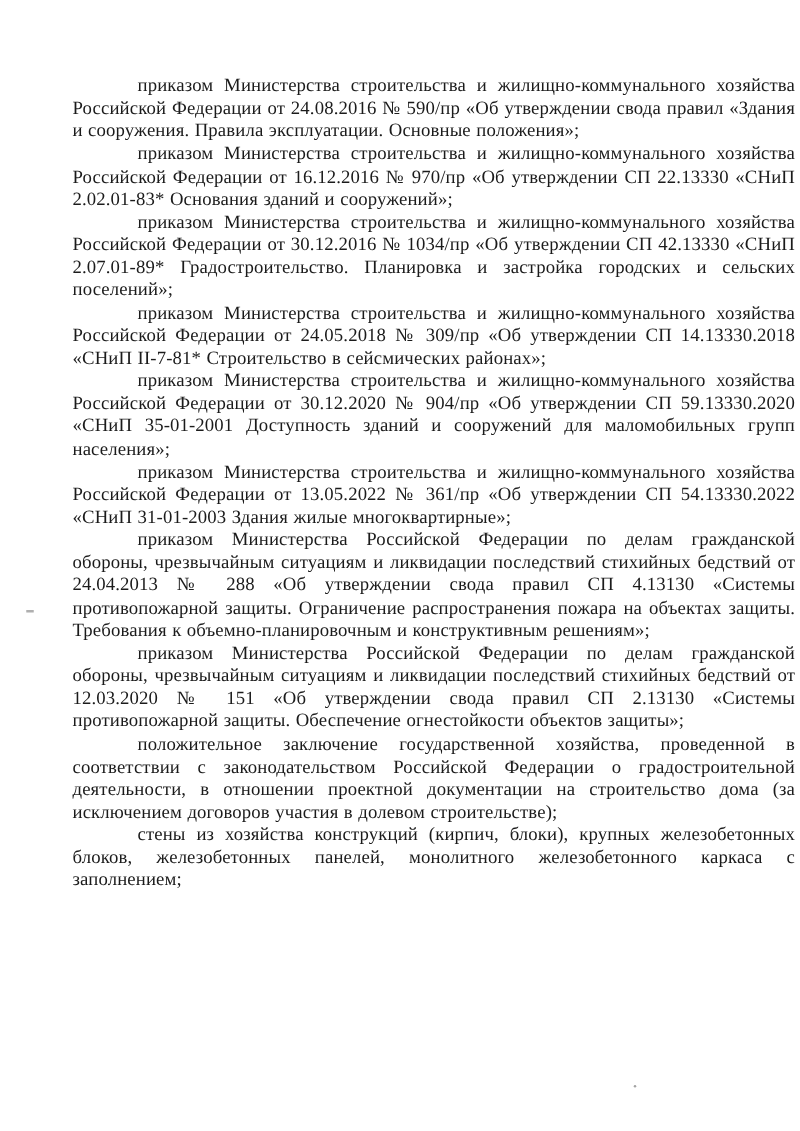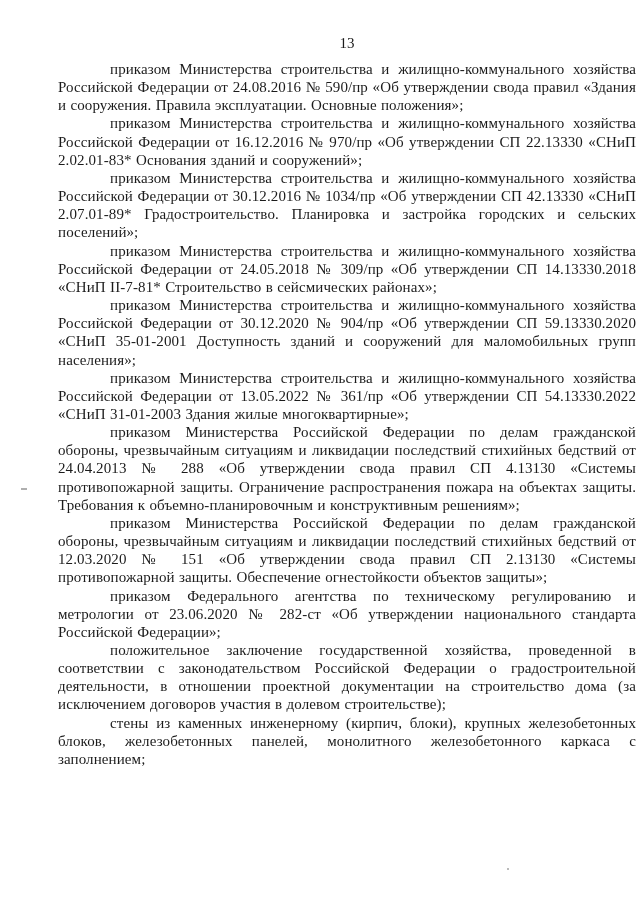--- a/index.html
+++ b/index.html
@@ -58,31 +58,29 @@
     height: 2px;
     background: #8d8d8d;
     border-radius: 50%;
     opacity: 0.8;
   }
 </style>
 </head>
 <body>
 
 <div class="page">
-  <div class="page-number">13</div>
 
   <div class="document-body">
       <p class="para">приказом Министерства строительства и жилищно-коммунального хозяйства Российской Федерации от 24.08.2016 № 590/пр «Об утверждении свода правил «Здания и сооружения. Правила эксплуатации. Основные положения»;</p>
       <p class="para">приказом Министерства строительства и жилищно-коммунального хозяйства Российской Федерации от 16.12.2016 № 970/пр «Об утверждении СП 22.13330 «СНиП 2.02.01-83* Основания зданий и сооружений»;</p>
       <p class="para">приказом Министерства строительства и жилищно-коммунального хозяйства Российской Федерации от 30.12.2016 № 1034/пр «Об утверждении СП 42.13330 «СНиП 2.07.01-89* Градостроительство. Планировка и застройка городских и сельских поселений»;</p>
       <p class="para">приказом Министерства строительства и жилищно-коммунального хозяйства Российской Федерации от 24.05.2018 № 309/пр «Об утверждении СП 14.13330.2018 «СНиП II-7-81* Строительство в сейсмических районах»;</p>
       <p class="para">приказом Министерства строительства и жилищно-коммунального хозяйства Российской Федерации от 30.12.2020 № 904/пр «Об утверждении СП 59.13330.2020 «СНиП 35-01-2001 Доступность зданий и сооружений для маломобильных групп населения»;</p>
       <p class="para">приказом Министерства строительства и жилищно-коммунального хозяйства Российской Федерации от 13.05.2022 № 361/пр «Об утверждении СП 54.13330.2022 «СНиП 31-01-2003 Здания жилые многоквартирные»;</p>
       <p class="para">приказом Министерства Российской Федерации по делам гражданской обороны, чрезвычайным ситуациям и ликвидации последствий стихийных бедствий от 24.04.2013 № 288 «Об утверждении свода правил СП 4.13130 «Системы противопожарной защиты. Ограничение распространения пожара на объектах защиты. Требования к объемно-планировочным и конструктивным решениям»;</p>
       <p class="para">приказом Министерства Российской Федерации по делам гражданской обороны, чрезвычайным ситуациям и ликвидации последствий стихийных бедствий от 12.03.2020 № 151 «Об утверждении свода правил СП 2.13130 «Системы противопожарной защиты. Обеспечение огнестойкости объектов защиты»;</p>
-      <p class="para">приказом Федерального агентства по техническому регулированию и метрологии от 23.06.2020 № 282-ст «Об утверждении национального стандарта Российской Федерации»;</p>
       <p class="para">положительное заключение государственной хозяйства, проведенной в соответствии с законодательством Российской Федерации о градостроительной деятельности, в отношении проектной документации на строительство дома (за исключением договоров участия в долевом строительстве);</p>
-      <p class="para">стены из каменных инженерному (кирпич, блоки), крупных железобетонных блоков, железобетонных панелей, монолитного железобетонного каркаса с заполнением;</p>
+      <p class="para">стены из хозяйства конструкций (кирпич, блоки), крупных железобетонных блоков, железобетонных панелей, монолитного железобетонного каркаса с заполнением;</p>
     </div>
 
   <div class="speck-dash"></div>
   <div class="speck-dot"></div>
 </div>
 
 </body></html>

